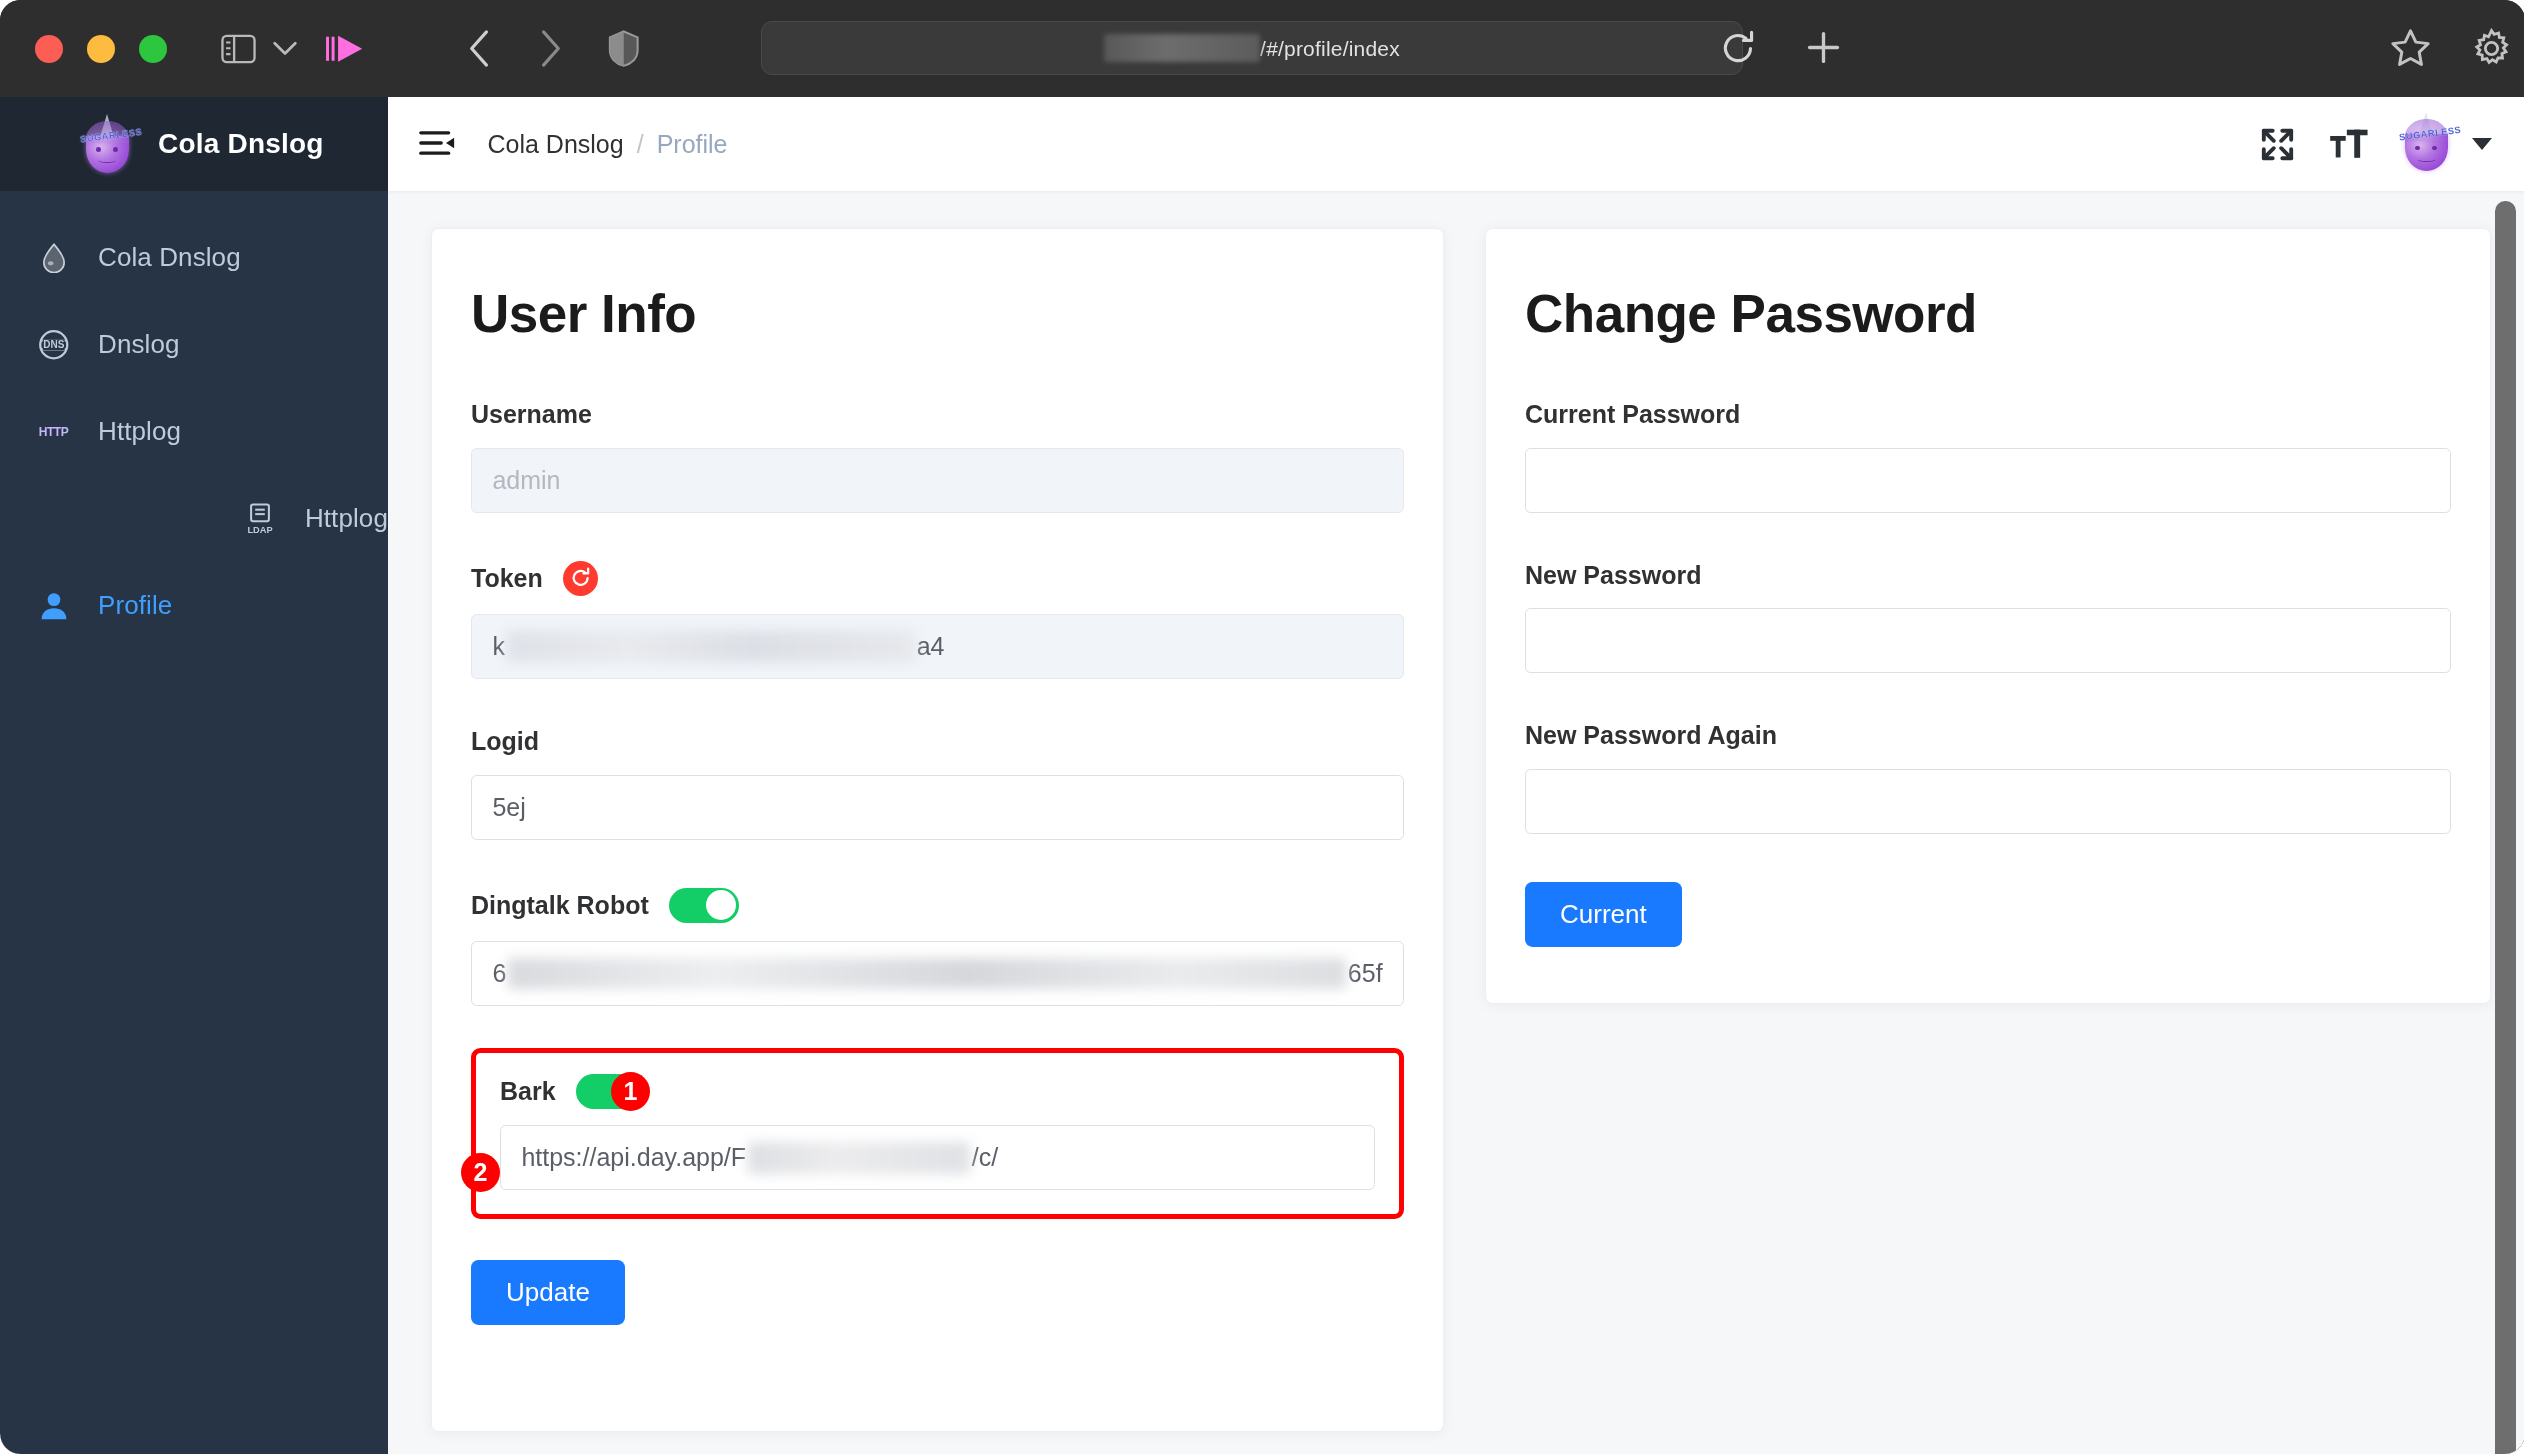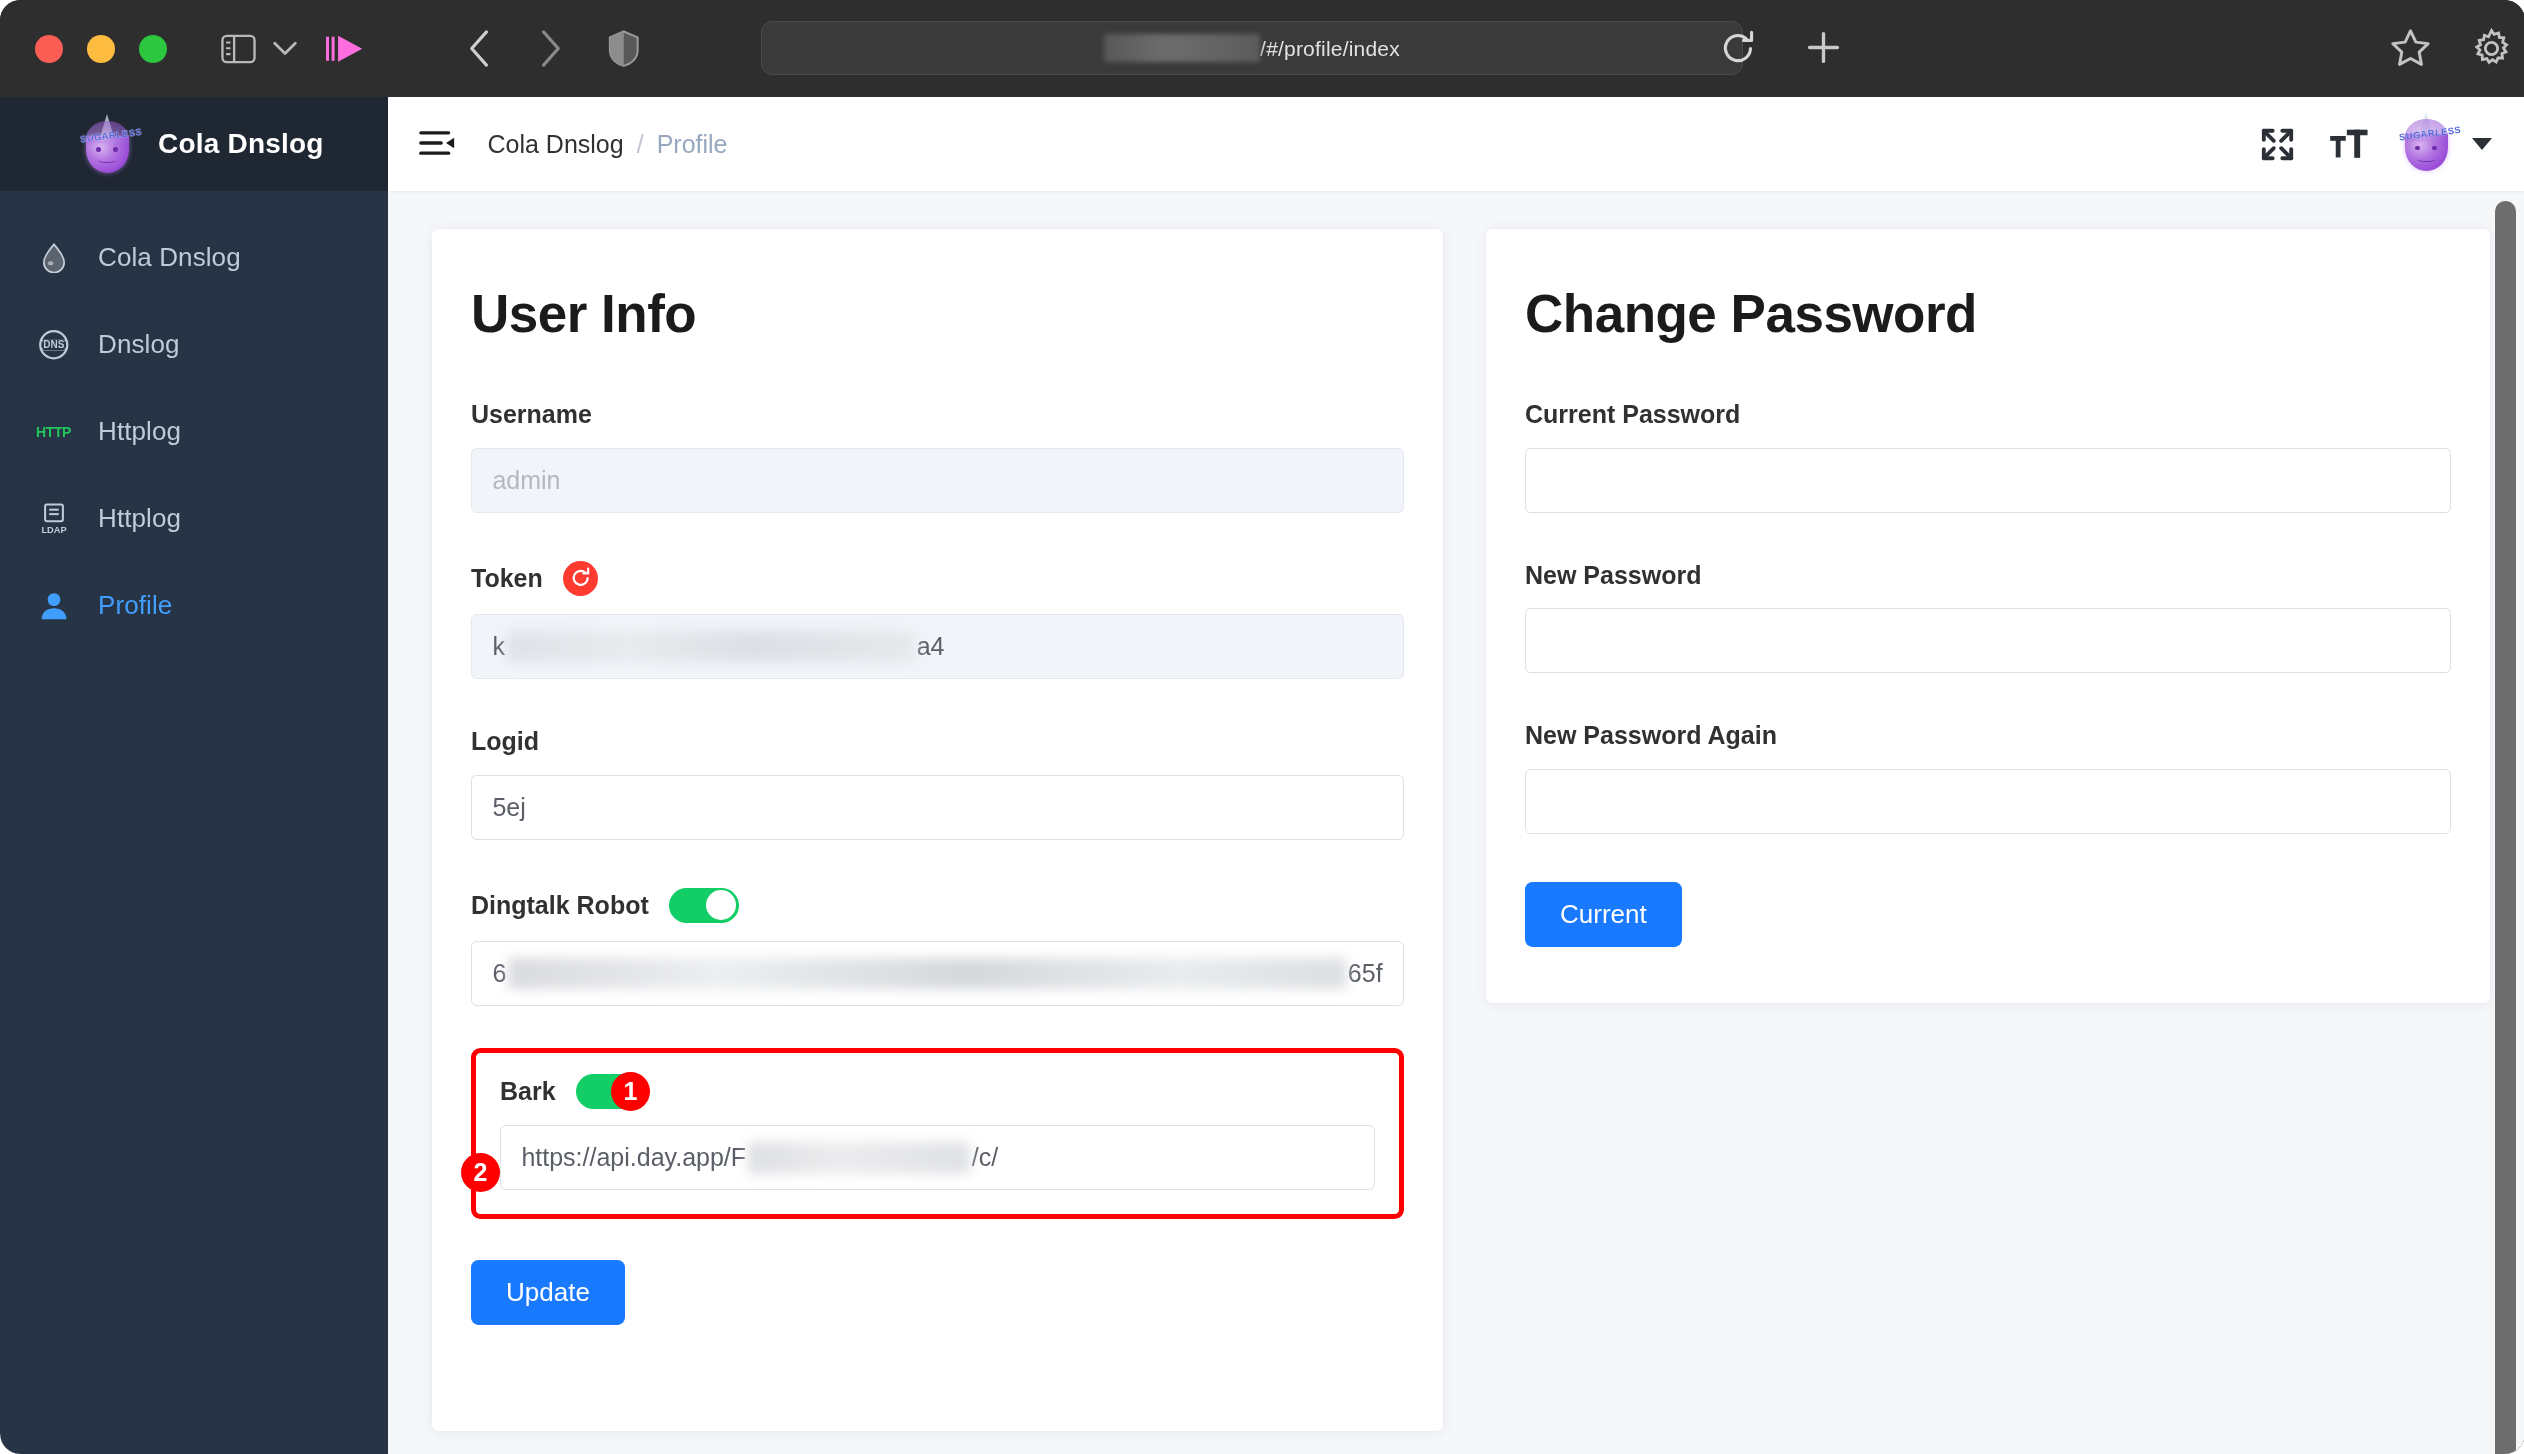--- a/index.html
+++ b/index.html
@@ -208,24 +208,24 @@
   }
   .nav-item.active .nav-label { color: #409eff; }
   .nav-icon {
     width: 33px; height: 33px;
     display: flex; align-items: center; justify-content: center;
     color: #bfcbd9;
     flex: none;
   }
   .nav-item.active .nav-icon { color: #409eff; }
   .icon-text-tag {
-    font-size: 14px;
+    font-size: 12px;
     font-weight: bold;
     letter-spacing: -0.4px;
-    color: #22c55e;
+    color: #c4b5fd;
   }
 
   
   .main {
     position: absolute;
     left: 388px; top: 0;
     width: 2137px; height: 1357px;
     background: #f5f7f9;
   }
   .topbar {
@@ -544,21 +544,21 @@
           <span class="nav-label">Dnslog</span>
         </div>
 
         <div class="nav-item" style="margin-top:28px;">
           <span class="nav-icon">
             <span class="icon-text-tag">HTTP</span>
           </span>
           <span class="nav-label">Httplog</span>
         </div>
 
-        <div class="nav-item" style="margin-top:28px;">
+        <div class="nav-item" style="margin-top:28px;justify-content:flex-end;">
           <span class="nav-icon">
             <svg width="30" height="31.5" viewBox="0 0 16 17" fill="none" stroke="#bfcbd9" stroke-width="1.1">
               <rect x="3.2" y="0.8" width="9.6" height="9" rx="1"></rect>
               <line x1="5.4" y1="3.6" x2="10.6" y2="3.6"></line>
               <line x1="5.4" y1="6" x2="10.6" y2="6"></line>
               <text x="8" y="16" font-size="5" font-weight="bold" fill="#bfcbd9" text-anchor="middle" font-family="Liberation Sans, sans-serif" stroke="none">LDAP</text>
             </svg>
           </span>
           <span class="nav-label">Httplog</span>
         </div>

